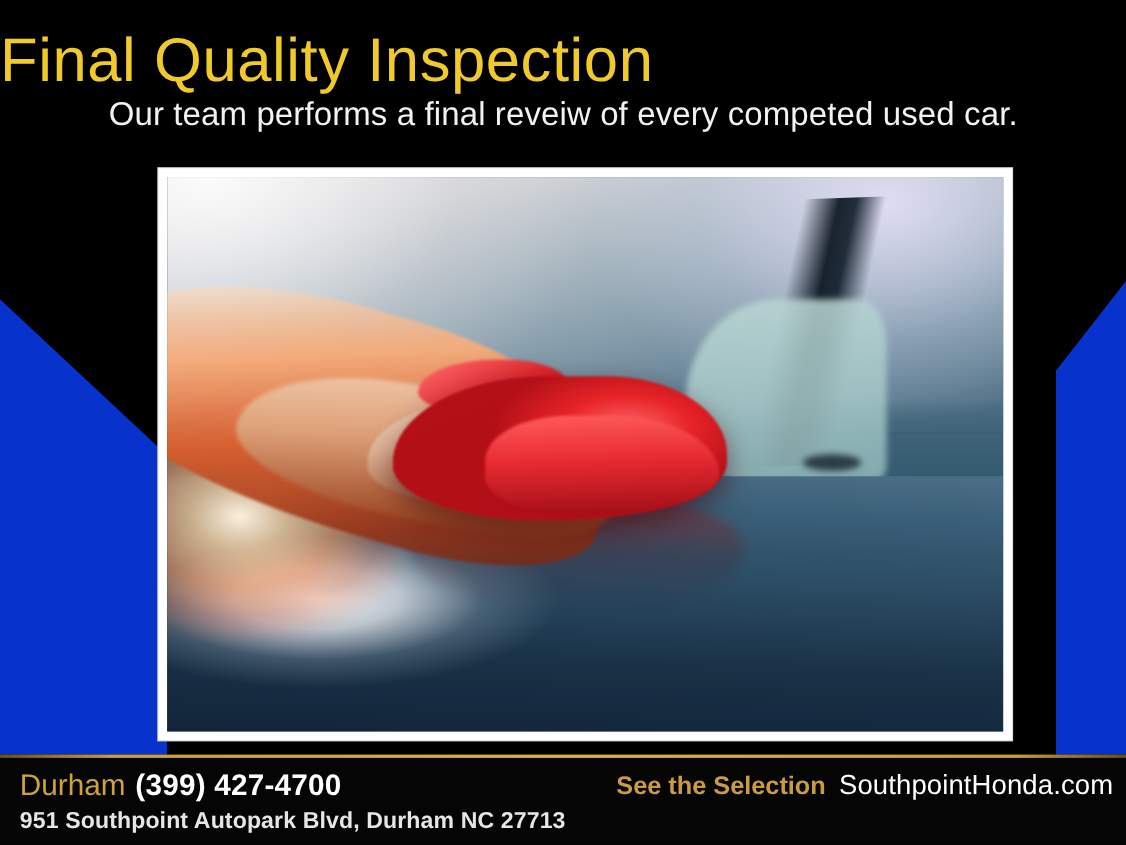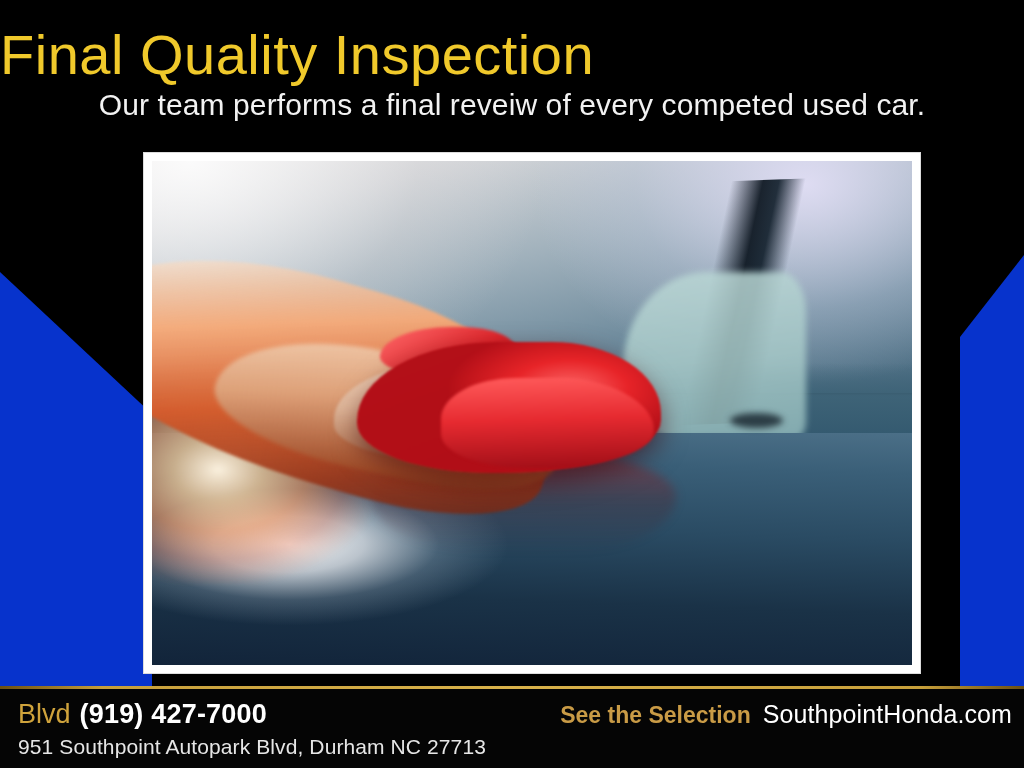--- a/index.html
+++ b/index.html
@@ -226,21 +226,21 @@
     font-weight: 700;
     letter-spacing: 0.2px;
   }
   .address {
     position: absolute;
     left: 18px;
     top: 48px;
     font-size: 21px;
     line-height: 26px;
     color: #e6e6e6;
-    font-weight: 400;
+    font-weight: 700;
     letter-spacing: 0.1px;
   }
   .footer-right {
     position: absolute;
     right: 12px;
     top: 14px;
     display: flex;
     align-items: baseline;
     gap: 12px;
   }
@@ -296,22 +296,22 @@
       <div class="ph-cloth"></div>
       <div class="ph-cloth2"></div>
       <div class="ph-speck"></div>
     </div>
   </div>
 
   <div class="footer">
     <div class="footer-rule"></div>
 
     <div class="footer-row">
-      <span class="sales-label">Blvd</span>
-      <span class="phone">(919) 427-7000</span>
+      <span class="sales-label">Durham</span>
+      <span class="phone">(399) 427-4700</span>
     </div>
 
     <div class="address">951 Southpoint Autopark Blvd, Durham NC 27713</div>
 
     <div class="footer-right">
       <span class="see-selection">See the Selection</span>
       <span class="website">SouthpointHonda.com</span>
     </div>
   </div>
 

